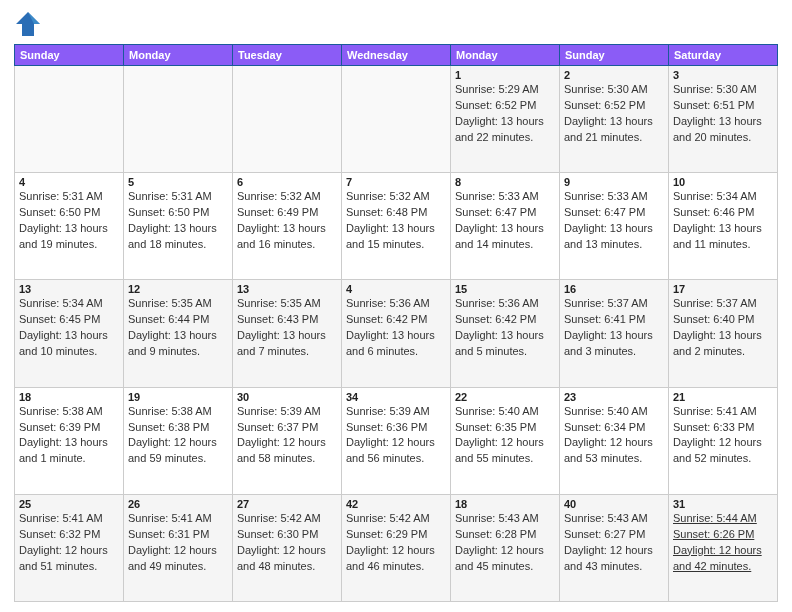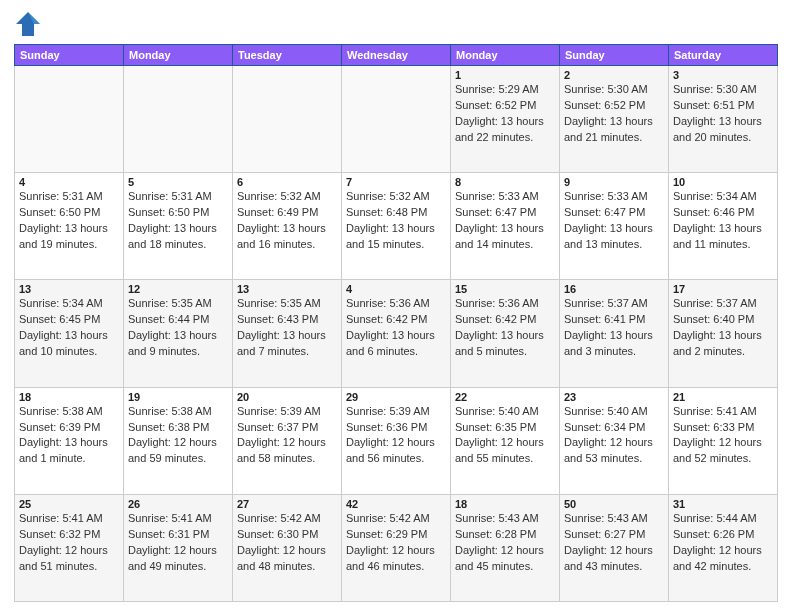--- a/index.html
+++ b/index.html
@@ -277,28 +277,28 @@
 and 1 minute.</div>
           </td>
           <td>
             <span class="day-num">19</span>
             <div class="day-info" style="white-space: pre-line;">Sunrise: 5:38 AM
 Sunset: 6:38 PM
 Daylight: 12 hours
 and 59 minutes.</div>
           </td>
           <td>
-            <span class="day-num">20</span>
+            <span class="day-num">30</span>
             <div class="day-info" style="white-space: pre-line;">Sunrise: 5:39 AM
 Sunset: 6:37 PM
 Daylight: 12 hours
 and 58 minutes.</div>
           </td>
           <td>
-            <span class="day-num">29</span>
+            <span class="day-num">34</span>
             <div class="day-info" style="white-space: pre-line;">Sunrise: 5:39 AM
 Sunset: 6:36 PM
 Daylight: 12 hours
 and 56 minutes.</div>
           </td>
           <td>
             <span class="day-num">22</span>
             <div class="day-info" style="white-space: pre-line;">Sunrise: 5:40 AM
 Sunset: 6:35 PM
 Daylight: 12 hours
@@ -349,29 +349,29 @@
 and 46 minutes.</div>
           </td>
           <td>
             <span class="day-num">18</span>
             <div class="day-info" style="white-space: pre-line;">Sunrise: 5:43 AM
 Sunset: 6:28 PM
 Daylight: 12 hours
 and 45 minutes.</div>
           </td>
           <td>
-            <span class="day-num">50</span>
+            <span class="day-num">40</span>
             <div class="day-info" style="white-space: pre-line;">Sunrise: 5:43 AM
 Sunset: 6:27 PM
 Daylight: 12 hours
 and 43 minutes.</div>
           </td>
           <td>
             <span class="day-num">31</span>
-            <div class="day-info" style="white-space: pre-line;">Sunrise: 5:44 AM
+            <div class="day-info" style="white-space: pre-line; text-decoration: underline;">Sunrise: 5:44 AM
 Sunset: 6:26 PM
 Daylight: 12 hours
 and 42 minutes.</div>
           </td>
         </tr>
       </tbody>
   </table>
 </div>
 
 </body></html>

